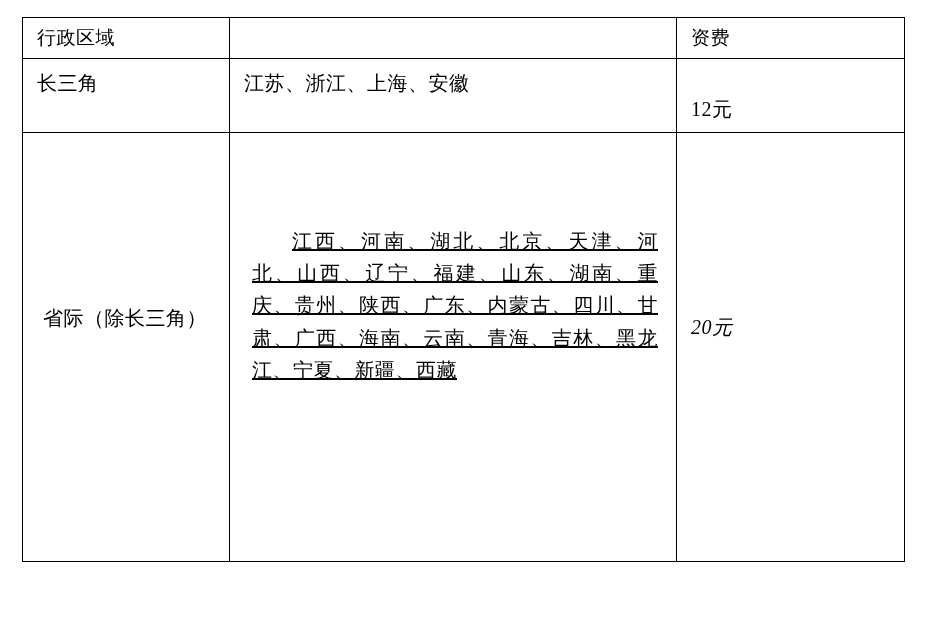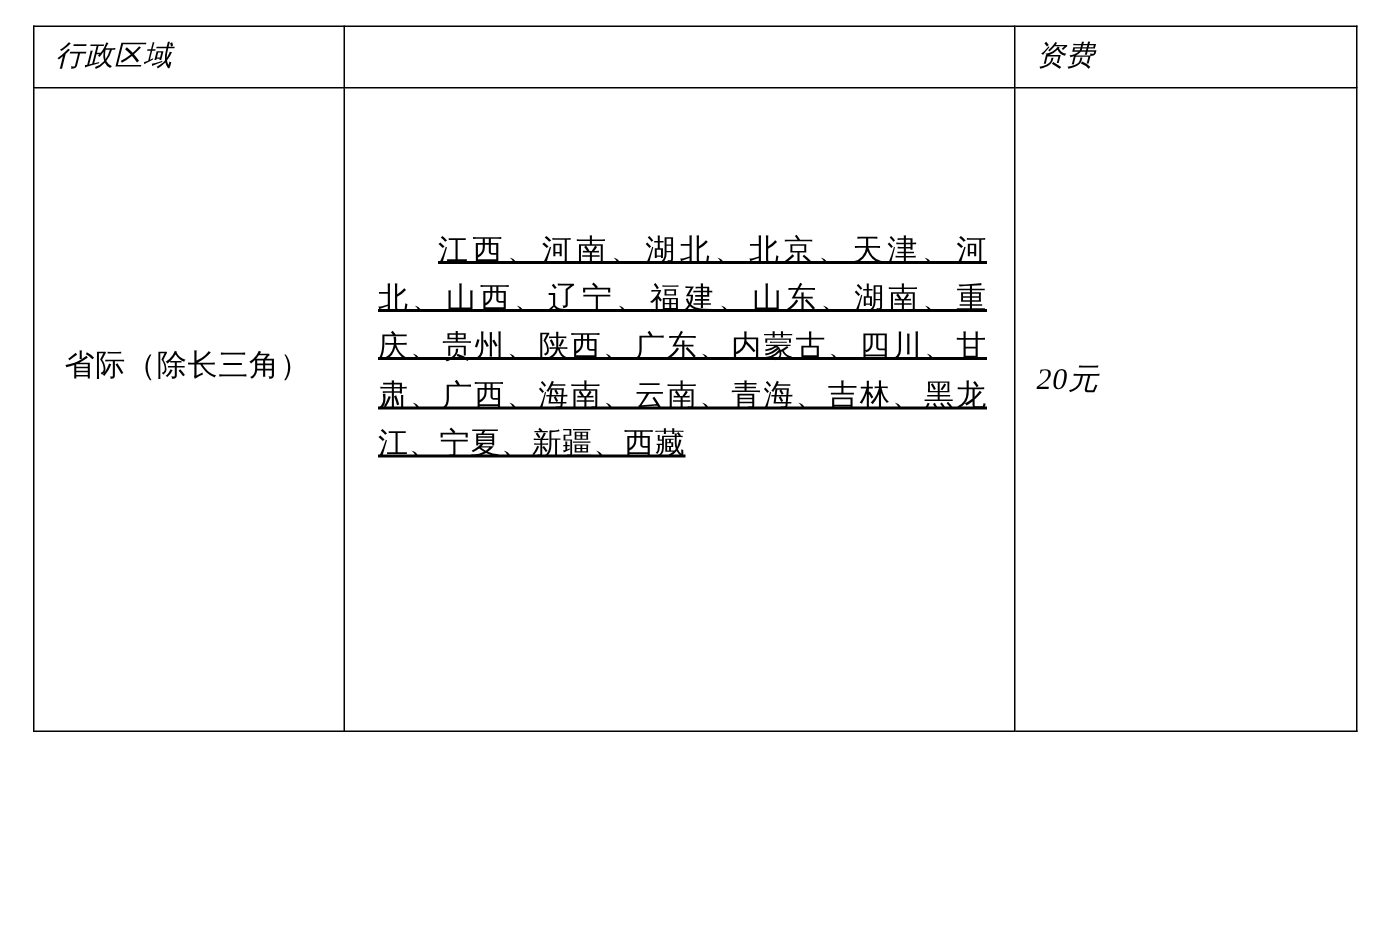--- a/index.html
+++ b/index.html
@@ -39,21 +39,20 @@
   .cell-inner {
     padding: 8px 12px 8px 14px;
     font-size: 20px;
     line-height: 1.45;
     letter-spacing: 0.5px;
   }
   .header-row td .cell-inner {
     padding-top: 6px;
     padding-bottom: 6px;
     font-size: 19px;
-    font-style: italic;
   }
 
   
   .row-header td { height: 32px; }
 
   
   .row-city td { height: 72px; }
   .row-city .cell-region .cell-inner { padding-top: 10px; }
   .row-city .cell-detail .cell-inner { padding-top: 32px; }
   .row-city .cell-fee .cell-inner    { padding-top: 32px; }
@@ -107,20 +106,31 @@
         </td>
         <td class="cell-detail">
           <div class="cell-inner"></div>
         </td>
         <td class="cell-fee">
           <div class="cell-inner">资费</div>
         </td>
       </tr>
 
 
+      <tr class="row-delta">
+        <td class="cell-region">
+          <div class="cell-inner">长三角</div>
+        </td>
+        <td class="cell-detail">
+          <div class="cell-inner">江苏、浙江、上海、安徽</div>
+        </td>
+        <td class="cell-fee">
+          <div class="cell-inner">12元</div>
+        </td>
+      </tr>
 
       <tr class="row-inter">
         <td class="cell-region">
           <div class="cell-inner">省际（除长三角）</div>
         </td>
         <td class="cell-detail">
           <div class="cell-inner">
             <span class="indent">江西、河南、湖北、北京、天津、河北、山西、辽宁、福建、山东、湖南、重庆、贵州、陕西、广东、内蒙古、四川、甘肃、广西、海南、云南、青海、吉林、黑龙江、宁夏、新疆、西藏</span>
           </div>
         </td>

